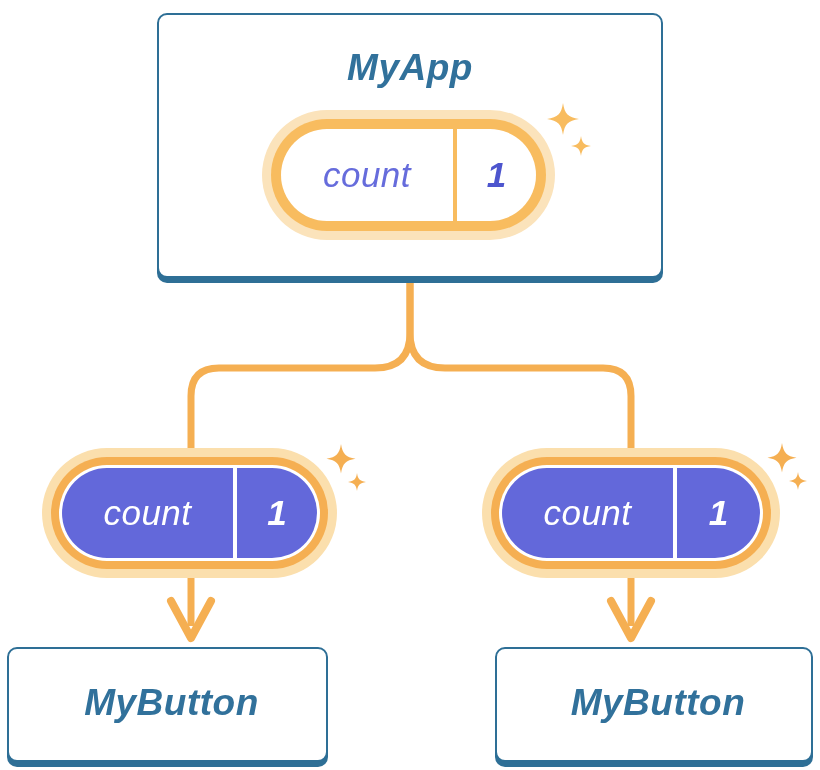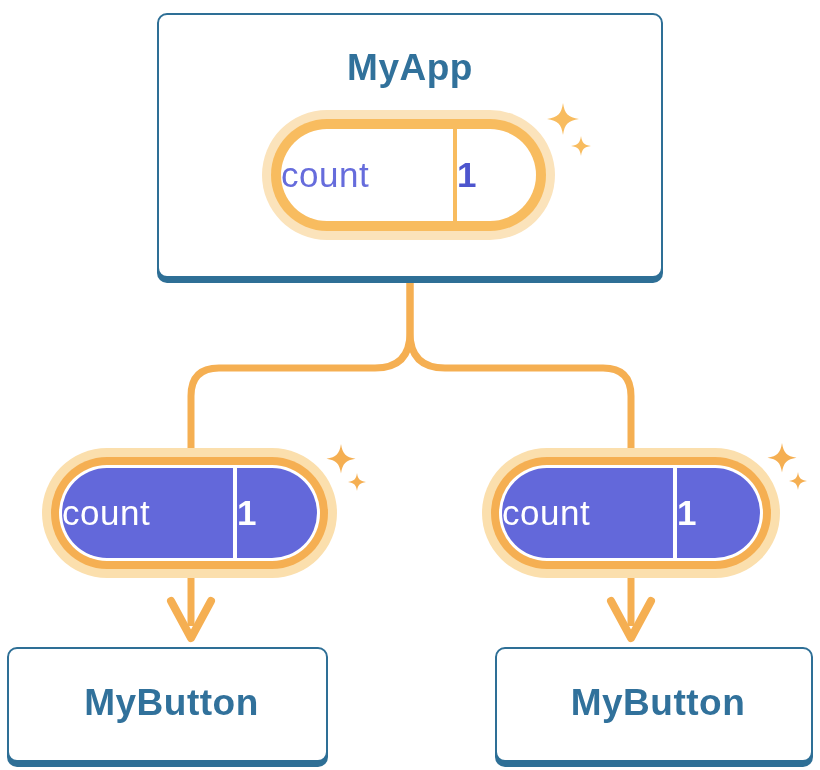--- a/index.html
+++ b/index.html
@@ -9,21 +9,21 @@
     --orange-bright:#F8BC5F;
     --orange-light:#FBDFAD;
     --orange-light2:#FBE3BB;
     --purple:#6368DA;
     --purple-text:#666CDC;
     --purple-value:#4D55CE;
   }
   html,body{margin:0;padding:0;background:#ffffff;}
   .canvas{
     position:relative;width:820px;height:770px;background:#ffffff;
-    font-family:"Liberation Sans",sans-serif;overflow:hidden;
+    font-family:"Liberation Sans",sans-serif;overflow:hidden;font-style:italic;
   }
   .connector-svg{position:absolute;left:0;top:0;width:820px;height:770px;}
 
   
   .card{
     position:absolute;background:#ffffff;
     border:2px solid var(--blue-border);
     border-radius:10px;
     box-shadow:0 5px 0 var(--blue-border);
     box-sizing:border-box;
@@ -42,21 +42,21 @@
   }
 
   
   .pill-outer{position:absolute;border-radius:70px;box-sizing:border-box;}
   .pill-mid{width:100%;height:100%;border-radius:60px;box-sizing:border-box;}
   .pill-ring{width:100%;height:100%;border-radius:52px;box-sizing:border-box;}
   .pill-body{
     width:100%;height:100%;border-radius:46px;box-sizing:border-box;
     display:flex;align-items:stretch;overflow:hidden;
   }
-  .pill-cell{display:flex;align-items:center;justify-content:flex-start;}
+  .pill-cell{display:flex;align-items:center;justify-content:center;}
   .pill-divider{flex:0 0 4px;}
   .state-name{font-size:35px;letter-spacing:0.5px;}
   .state-value{font-size:35px;font-weight:700;}
 
   
   .root-pill{left:262px;top:110px;width:293px;height:130px;background:var(--orange-light2);padding:9px;}
   .root-pill .pill-mid{background:var(--orange-bright);padding:10px;}
   .root-pill .pill-body{background:#ffffff;}
   .root-pill .pill-cell-name{flex:0 0 172px;}
   .root-pill .pill-cell-value{flex:1 1 auto;}

